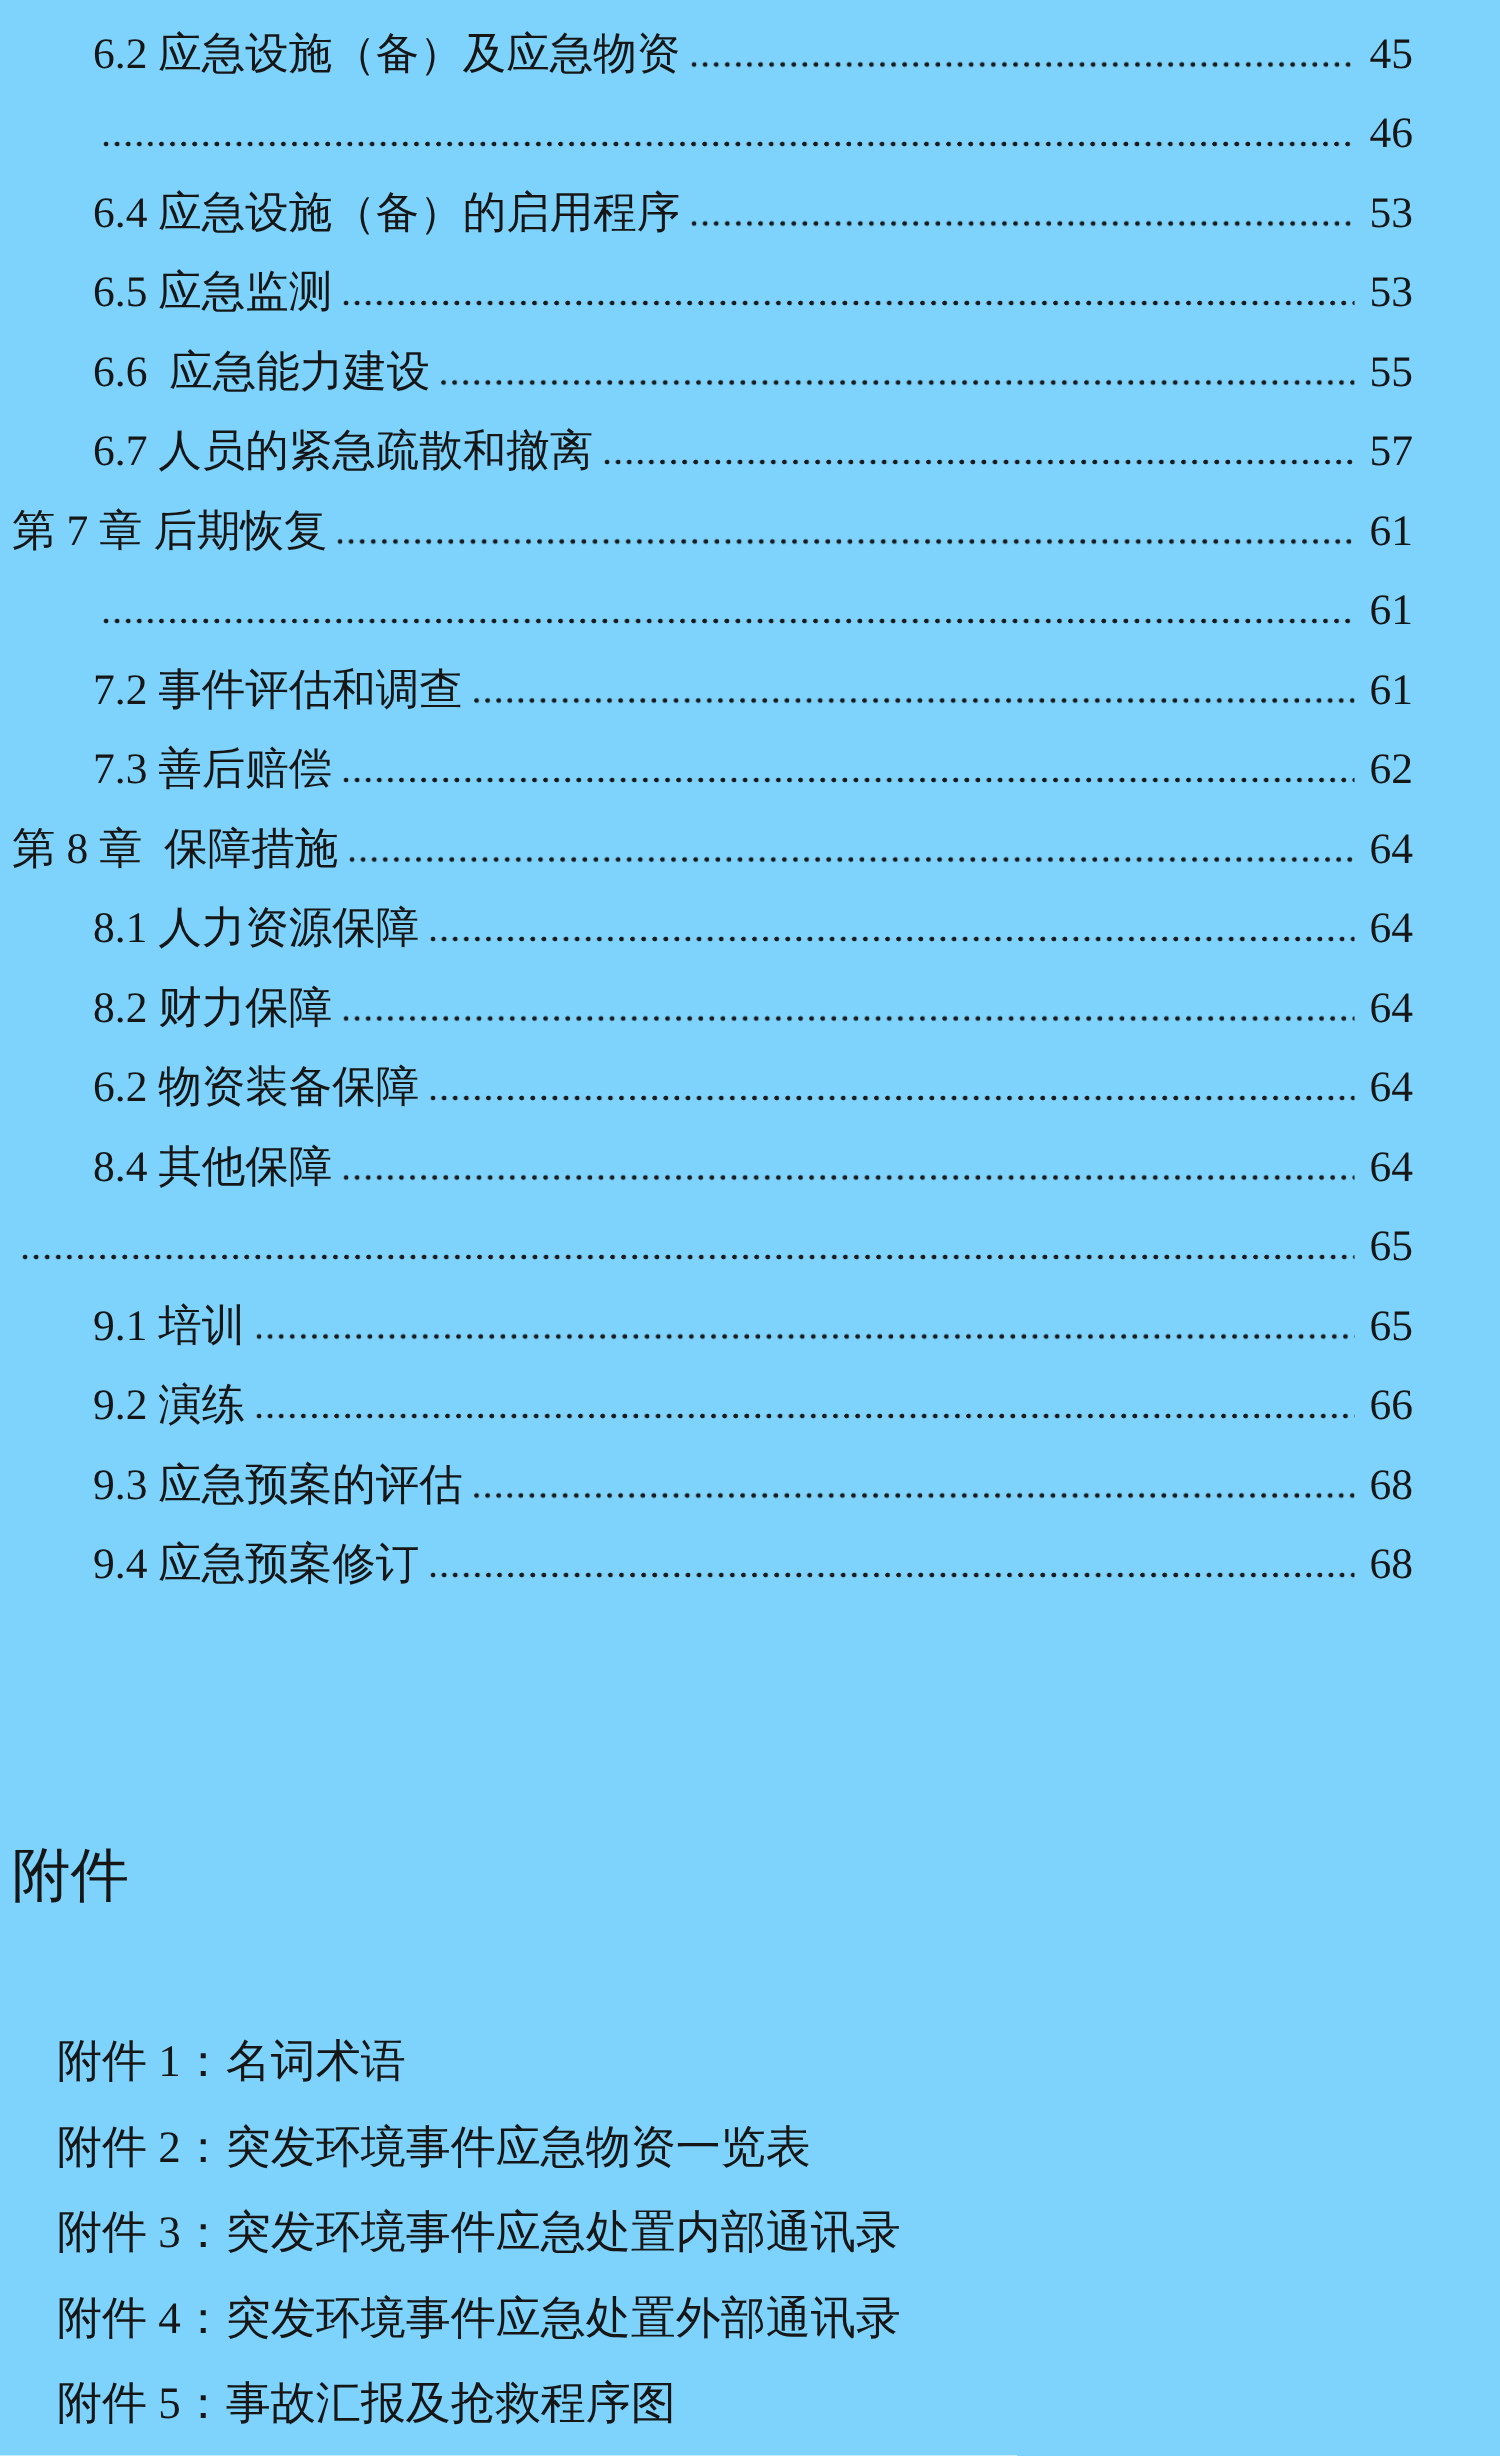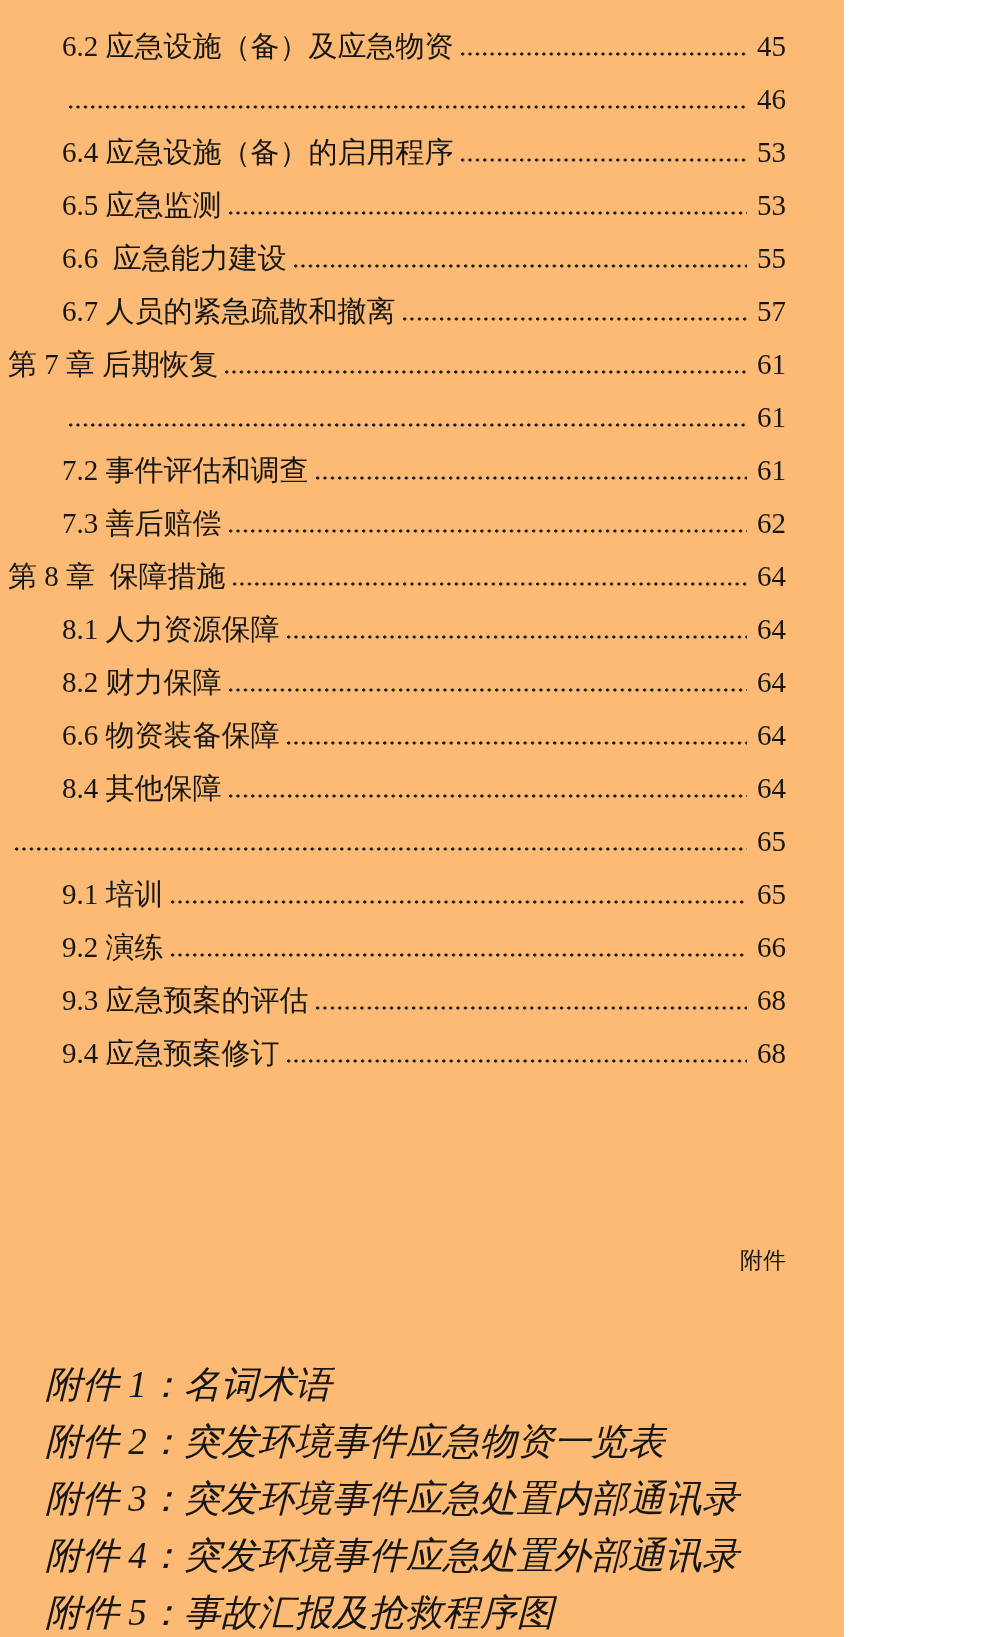--- a/index.html
+++ b/index.html
@@ -2,25 +2,25 @@
 <html><head>
 <meta charset="utf-8">
 <style>
   html, body {
     margin: 0;
     padding: 0;
     background: #ffffff;
   }
   .page {
     position: relative;
-    width: 844px;
+    width: 1000px;
     height: 1637px;
-    background: #fdba74;
+    background: #7dd3fc;
     box-sizing: border-box;
-    padding: 20px 58px 0 0;
+    padding: 10px 58px 0 0;
     font-family: "Liberation Serif", "DejaVu Serif", serif;
     color: #161616;
     overflow: hidden;
   }
   .toc-row {
     display: flex;
     align-items: baseline;
     height: 53px;
     font-size: 29px;
   }
@@ -41,34 +41,32 @@
     background-position: left bottom;
   }
   .pagenum {
     line-height: 53px;
     flex: 0 0 auto;
     white-space: pre;
   }
   .attachments { margin-top: 152px; }
   .att-heading {
     padding-left: 8px;
-    font-size: 23px;
+    font-size: 39px;
     height: 57px;
     line-height: 57px;
     white-space: pre;
-    text-align: right;
   }
   .att-items { margin-top: 10px; }
   .att-row {
     padding-left: 8px;
-    font-size: 37px;
+    font-size: 30px;
     height: 57px;
     line-height: 57px;
     white-space: pre;
-    font-style: italic;
   }
 </style>
 </head>
 <body>
 
 <div class="page">
 
   <section class="toc-list">
       <div class="toc-row sub">
     <span class="label">6.2 应急设施（备）及应急物资</span>
@@ -127,21 +125,21 @@
     <span class="label">8.1 人力资源保障</span>
     <span class="leader"></span>
     <span class="pagenum">64</span>
   </div>
       <div class="toc-row sub">
     <span class="label">8.2 财力保障</span>
     <span class="leader"></span>
     <span class="pagenum">64</span>
   </div>
       <div class="toc-row sub">
-    <span class="label">6.6 物资装备保障</span>
+    <span class="label">6.2 物资装备保障</span>
     <span class="leader"></span>
     <span class="pagenum">64</span>
   </div>
       <div class="toc-row sub">
     <span class="label">8.4 其他保障</span>
     <span class="leader"></span>
     <span class="pagenum">64</span>
   </div>
       <div class="toc-row chapter">
     <span class="leader"></span>

